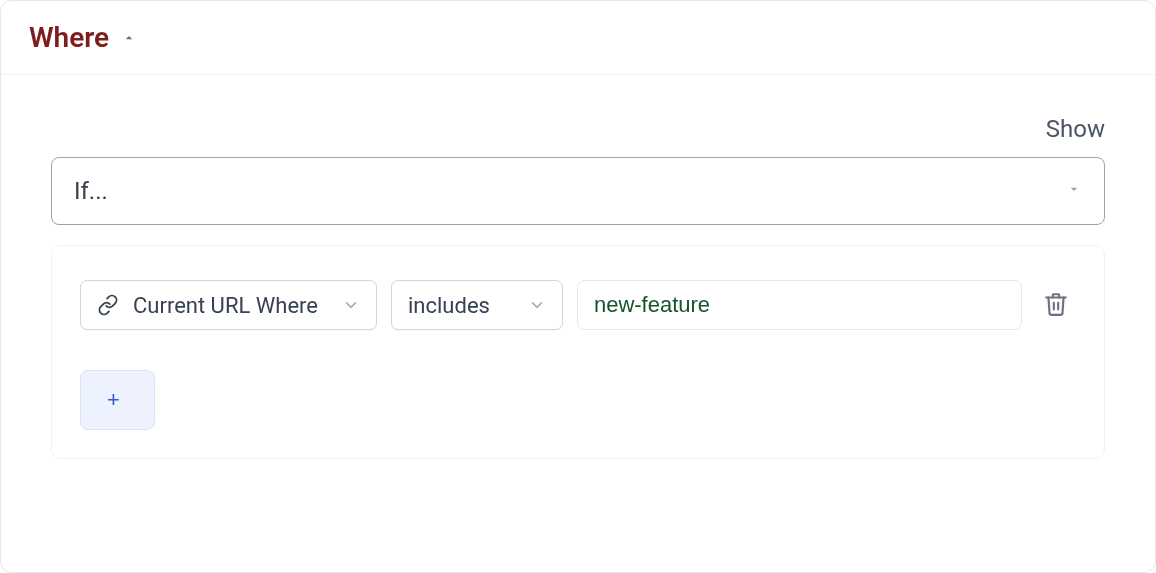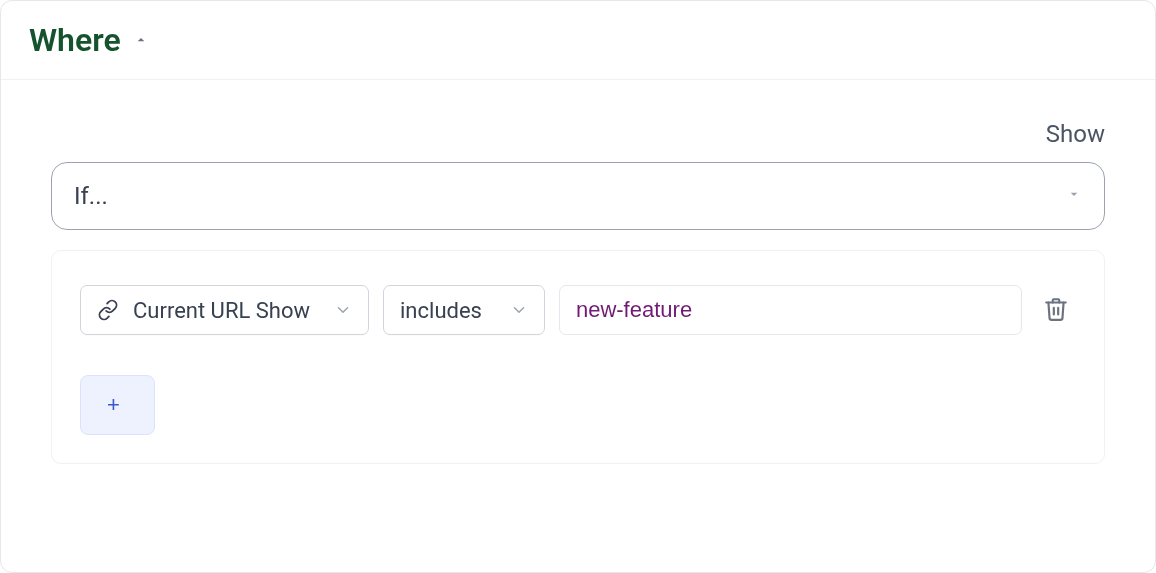--- a/index.html
+++ b/index.html
@@ -20,23 +20,23 @@
       background: #fff;
       overflow: hidden;
     }
     .panel-header {
       display: flex;
       align-items: center;
       padding: 20px 28px;
       border-bottom: 1px solid #f0f1f3;
     }
     .panel-header-title {
-      font-size: 32px;
+      font-size: 28px;
       font-weight: 600;
-      color: #14532d;
+      color: #7f1d1d;
       margin-right: 12px;
     }
     .caret-up {
       display: inline-flex;
       align-items: center;
     }
     .caret-up svg {
       width: 16px;
       height: 16px;
     }
@@ -47,21 +47,21 @@
       font-size: 24px;
       color: #4b5563;
       margin-bottom: 14px;
       font-weight: 400;
       text-align: right;
     }
     .select-wide {
       width: 100%;
       height: 68px;
       border: 1.5px solid #9ca3af;
-      border-radius: 16px;
+      border-radius: 8px;
       padding: 0 22px;
       display: flex;
       align-items: center;
       justify-content: space-between;
       background: #fff;
       cursor: pointer;
     }
     .select-wide-text {
       font-size: 24px;
       color: #374151;
@@ -90,21 +90,21 @@
       display: flex;
       align-items: center;
       background: #fff;
       cursor: pointer;
       box-shadow: 0 1px 1px rgba(0,0,0,0.02);
     }
     .condition-select.attr-select {
       gap: 10px;
     }
     .condition-select.op-select {
-      gap: 14px;
+      gap: 24px;
     }
     .condition-select .sel-text {
       font-size: 22px;
       color: #374151;
       white-space: nowrap;
     }
     .link-icon {
       display: inline-flex;
       margin-right: 4px;
     }
@@ -120,21 +120,21 @@
       width: 18px;
       height: 18px;
     }
     .condition-input {
       height: 50px;
       flex: 1;
       border: 1px solid #e5e7eb;
       border-radius: 7px;
       padding: 8px 16px;
       font-size: 22px;
-      color: #701a75;
+      color: #14532d;
       outline: none;
       background: #fff;
     }
     .delete-btn {
       width: 40px;
       height: 40px;
       display: inline-flex;
       align-items: center;
       justify-content: center;
       cursor: pointer;
@@ -191,21 +191,21 @@
     <div class="conditions-container">
       <div class="condition-row">
 
         <div class="condition-select attr-select">
           <span class="link-icon">
             <svg viewBox="0 0 24 24" fill="none" stroke="#374151" stroke-width="2" stroke-linecap="round" stroke-linejoin="round">
               <path d="M10 13a5 5 0 0 0 7.07 0l2.83-2.83a5 5 0 0 0-7.07-7.07L11 5"></path>
               <path d="M14 11a5 5 0 0 0-7.07 0l-2.83 2.83a5 5 0 0 0 7.07 7.07L13 19"></path>
             </svg>
           </span>
-          <span class="sel-text">Current URL Show</span>
+          <span class="sel-text">Current URL Where</span>
           <span class="chevron-down">
             <svg viewBox="0 0 24 24" fill="none" stroke="#9ca3af" stroke-width="2" stroke-linecap="round" stroke-linejoin="round">
               <polyline points="6 9 12 15 18 9"></polyline>
             </svg>
           </span>
         </div>
 
         <div class="condition-select op-select">
           <span class="sel-text">includes</span>
           <span class="chevron-down">

